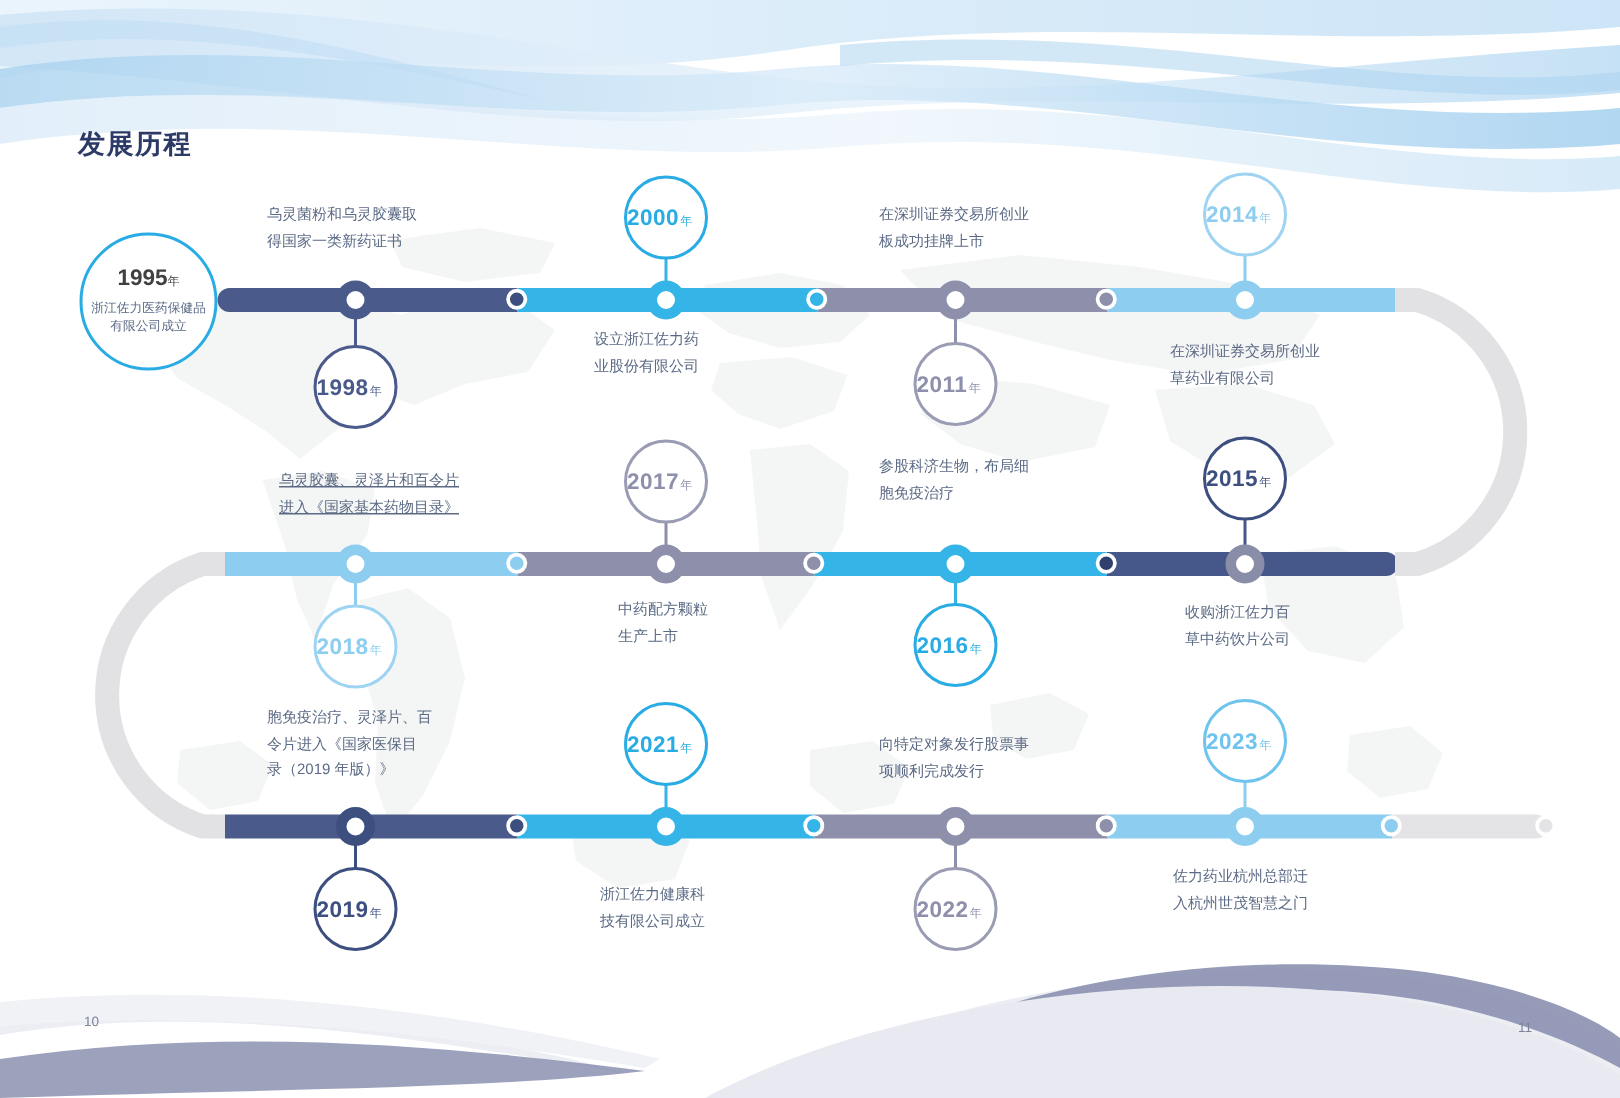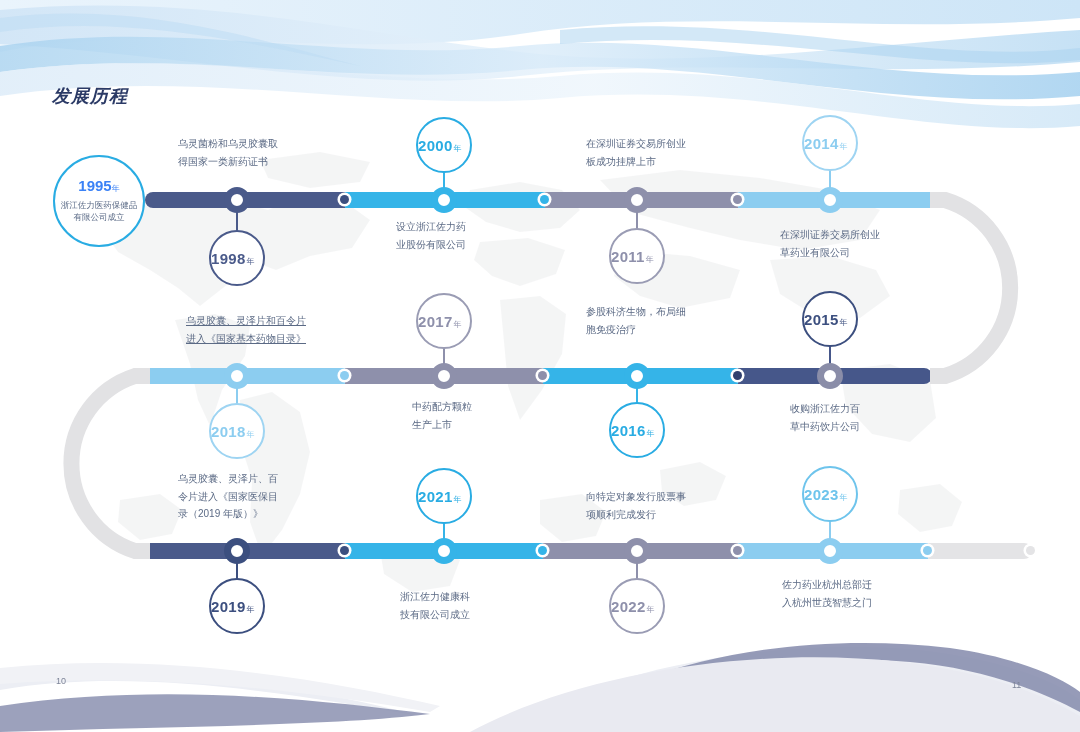--- a/index.html
+++ b/index.html
@@ -15,21 +15,21 @@
   .deco{position:absolute;left:0;top:0;width:1080px;height:732px;pointer-events:none;}
   .deco-top{z-index:1;}
   .deco-bottom{z-index:1;}
 
   
   .worldmap{position:absolute;left:0;top:70px;width:1080px;height:600px;z-index:0;opacity:.5;}
 
   
   .title{
     position:absolute;left:52px;top:84px;z-index:6;
-    font-size:18px;font-weight:bold;color:#2b3a66;letter-spacing:1px;font-style:italic;
+    font-size:18px;font-weight:bold;color:#2b3a66;letter-spacing:1px;
   }
 
   
   .stage{position:absolute;left:0;top:0;width:1080px;height:732px;z-index:3;}
 
   .seg{position:absolute;height:16px;border-radius:0;}
   .seg.cap-l{border-top-left-radius:8px;border-bottom-left-radius:8px;}
   .seg.cap-r{border-top-right-radius:8px;border-bottom-right-radius:8px;}
 
   
@@ -47,21 +47,21 @@
   .bubble{position:absolute;width:56px;height:56px;border-radius:50%;
     background:#ffffff;box-sizing:border-box;border:2px solid #fca5a5;
     display:flex;align-items:center;justify-content:flex-start;z-index:5;}
   .bubble .yr{font-size:15px;font-weight:bold;letter-spacing:.3px;line-height:1;}
   .bubble .yr .suf{font-size:8px;font-weight:normal;margin-left:1px;}
 
   
   .bubble-big{position:absolute;width:92px;height:92px;border-radius:50%;
     background:#ffffff;box-sizing:border-box;border:2.5px solid #29ace3;
     display:flex;flex-direction:column;align-items:center;justify-content:center;z-index:6;}
-  .bubble-big .yr{font-size:15px;font-weight:bold;color:#3b82f6;line-height:1.1;}
+  .bubble-big .yr{font-size:15px;font-weight:bold;color:#404040;line-height:1.1;}
   .bubble-big .yr .suf{font-size:8px;font-weight:normal;}
   .bubble-big .desc{font-size:8.5px;color:#5a6a86;line-height:1.45;text-align:center;
     margin-top:4px;width:84px;}
 
   
   .cap{position:absolute;font-size:10px;color:#5b6a85;line-height:1.75;z-index:5;
     width:130px;}
 
   
   .pageno{position:absolute;font-size:9px;color:#7d8498;z-index:7;}
@@ -251,21 +251,21 @@
       <div class="joint" style="left:733px;top:546px;background:#8e90ab;"></div>
       <div class="joint" style="left:923px;top:546px;background:#8ccdf0;"></div>
       <div class="joint" style="left:1026px;top:546px;background:#e4e4e6;"></div>
 
       <div class="stem" style="left:236px;top:551px;height:32px;background:#3c4f7f;"></div>
       <div class="node" style="left:224px;top:538px;border-color:#3c4f7f;"></div>
       <div class="bubble" style="left:209px;top:578px;border-color:#3c4f7f;">
         <span class="yr" style="color:#3c4f7f;"><span>2019</span><span class="suf">年</span></span>
       </div>
       <div class="cap" style="left:178px;top:470px;width:150px;">
-        <div>乌灵胶囊、灵泽片、百</div>
+        <div>胞免疫治疗、灵泽片、百</div>
         <div>令片进入《国家医保目</div>
         <div>录（2019 年版）》</div>
       </div>
 
       <div class="stem" style="left:443px;top:523px;height:22px;background:#35b4e8;"></div>
       <div class="node" style="left:431px;top:538px;border-color:#35b4e8;"></div>
       <div class="bubble" style="left:416px;top:468px;border-color:#29ace3;">
         <span class="yr" style="color:#29ace3;"><span>2021</span><span class="suf">年</span></span>
       </div>
       <div class="cap" style="left:400px;top:588px;">

